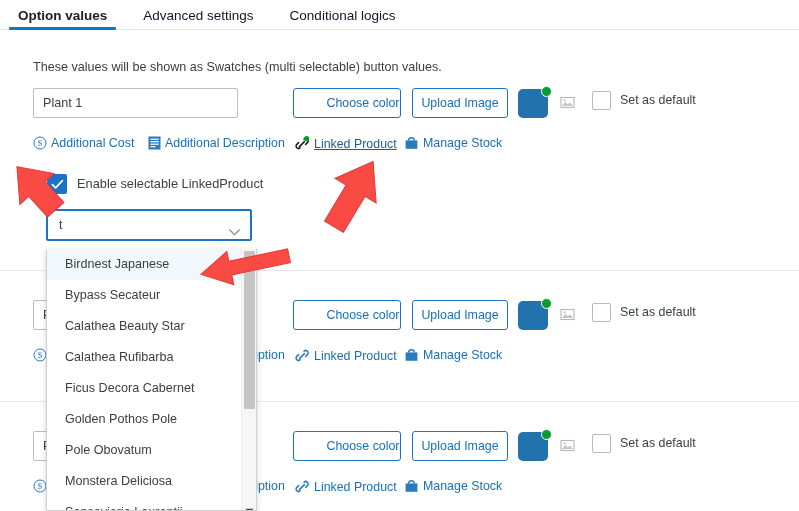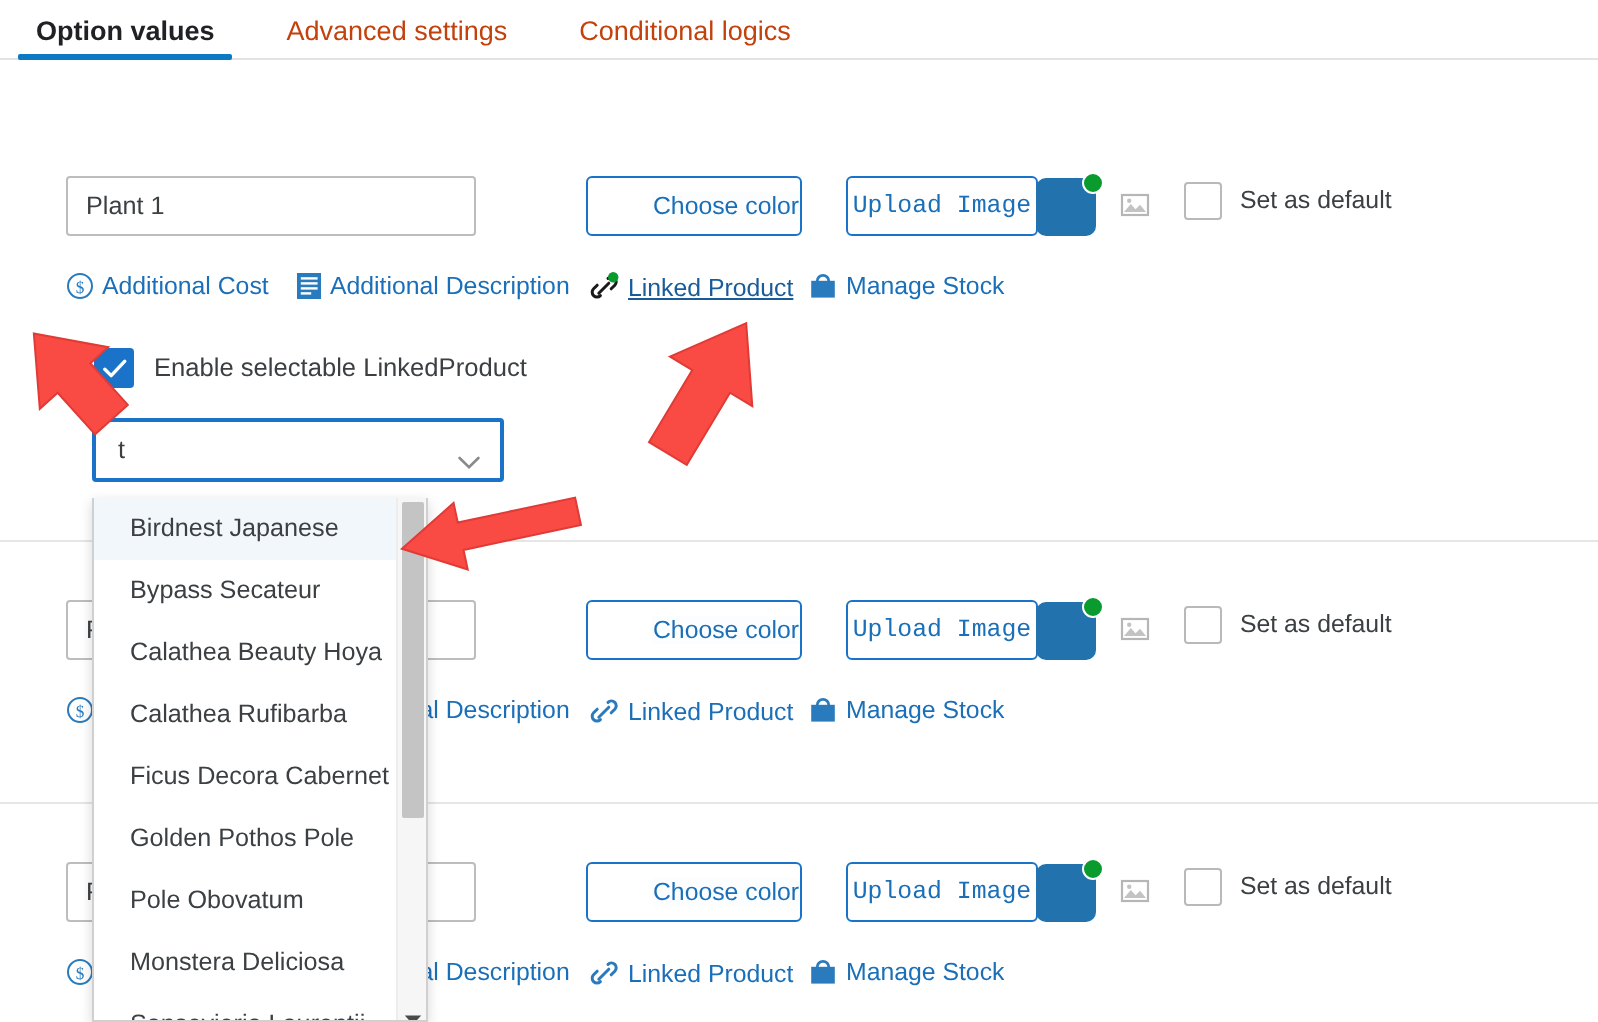--- a/index.html
+++ b/index.html
@@ -23,21 +23,21 @@
     display: flex; align-items: flex-end;
   }
   .tabbar-underline {
     position: absolute; left: 0; top: 29px;
     width: 799px; height: 1px; background: #e3e3e3;
   }
   .tab {
     position: relative;
     padding: 5px 18px 0 18px;
     font-size: 13.5px;
-    color: #c2410c;
+    color: #0f172a;
     height: 31px;
     line-height: 22px;
     white-space: nowrap;
     cursor: pointer;
   }
   .tab.active { color: #202124; font-weight: 600; }
   .tab.active .tab-ind {
     position: absolute; left: 9px; right: 9px; bottom: 1px;
     height: 3px; background: #0b79c4; border-radius: 1px;
   }
@@ -83,22 +83,21 @@
   }
 
   .upload-btn {
     position: absolute; left: 412px; top: 0;
     width: 96px; height: 30px;
     border: 1px solid #1a73c8; border-radius: 3px;
     background: #ffffff; color: #1a6fb8;
     font-size: 12.4px;
     display: flex; align-items: center; justify-content: center;
     cursor: pointer;
-    font-family: Liberation Mono, monospace;
-    margin-left: 11px;
+    font-family: Liberation Sans, sans-serif;
   }
 
   .thumb-wrap {
     position: absolute; left: 518px; top: -2px;
     width: 34px; height: 34px;
   }
   .thumb-box {
     position: absolute; left: 0; top: 3px;
     width: 30px; height: 29px;
     background: #2272ad; border-radius: 5px;
@@ -162,21 +161,21 @@
     font-size: 12.6px; color: #3c4043;
   }
   .combo-caret {
     position: absolute; right: 10px; top: 11px;
     width: 11px; height: 7px;
   }
 
   
   .dropdown {
     position: absolute; left: 46px; top: 249px;
-    width: 168px; height: 262px;
+    width: 211px; height: 262px;
     background: #ffffff;
     border: 1px solid #d0d0d0;
     border-top: none;
     box-shadow: 0 2px 6px rgba(0,0,0,0.16);
     overflow: hidden;
     z-index: 40;
   }
   .dd-item {
     height: 31px; line-height: 31px;
     padding-left: 18px;
@@ -215,20 +214,21 @@
       <span class="tab-ind"></span>
     </div>
     <div class="tab">
       <span>Advanced settings</span>
     </div>
     <div class="tab">
       <span>Conditional logics</span>
     </div>
   </div>
 
+  <div class="helper">These values will be shown as Swatches (multi selectable) button values.</div>
 
   <div class="row" style="top:88px;">
     <input class="valinput" type="text" value="Plant 1" style="">
     <div class="choose-color">
       <div class="cc-swatch"></div>
       <div class="cc-label">Choose color</div>
     </div>
     <div class="upload-btn">Upload Image</div>
     <div class="thumb-wrap">
       <div class="thumb-box"></div>
@@ -433,21 +433,21 @@
           </svg>
         </span>
         <span class="act-txt">Manage Stock</span>
       </div>
     </div>
   </div>
 
   <div class="dropdown">
     <div class="dd-item highlight">Birdnest Japanese</div>
     <div class="dd-item">Bypass Secateur</div>
-    <div class="dd-item">Calathea Beauty Hoya</div>
+    <div class="dd-item">Calathea Beauty Star</div>
     <div class="dd-item">Calathea Rufibarba</div>
     <div class="dd-item">Ficus Decora Cabernet</div>
     <div class="dd-item">Golden Pothos Pole</div>
     <div class="dd-item">Pole Obovatum</div>
     <div class="dd-item">Monstera Deliciosa</div>
     <div class="dd-item">Sansevieria Laurentii</div>
     <div class="dd-scrollbar">
       <div class="dd-thumb"></div>
       <span class="dd-arrow-down">
         <svg width="9" height="6" viewBox="0 0 9 6">

